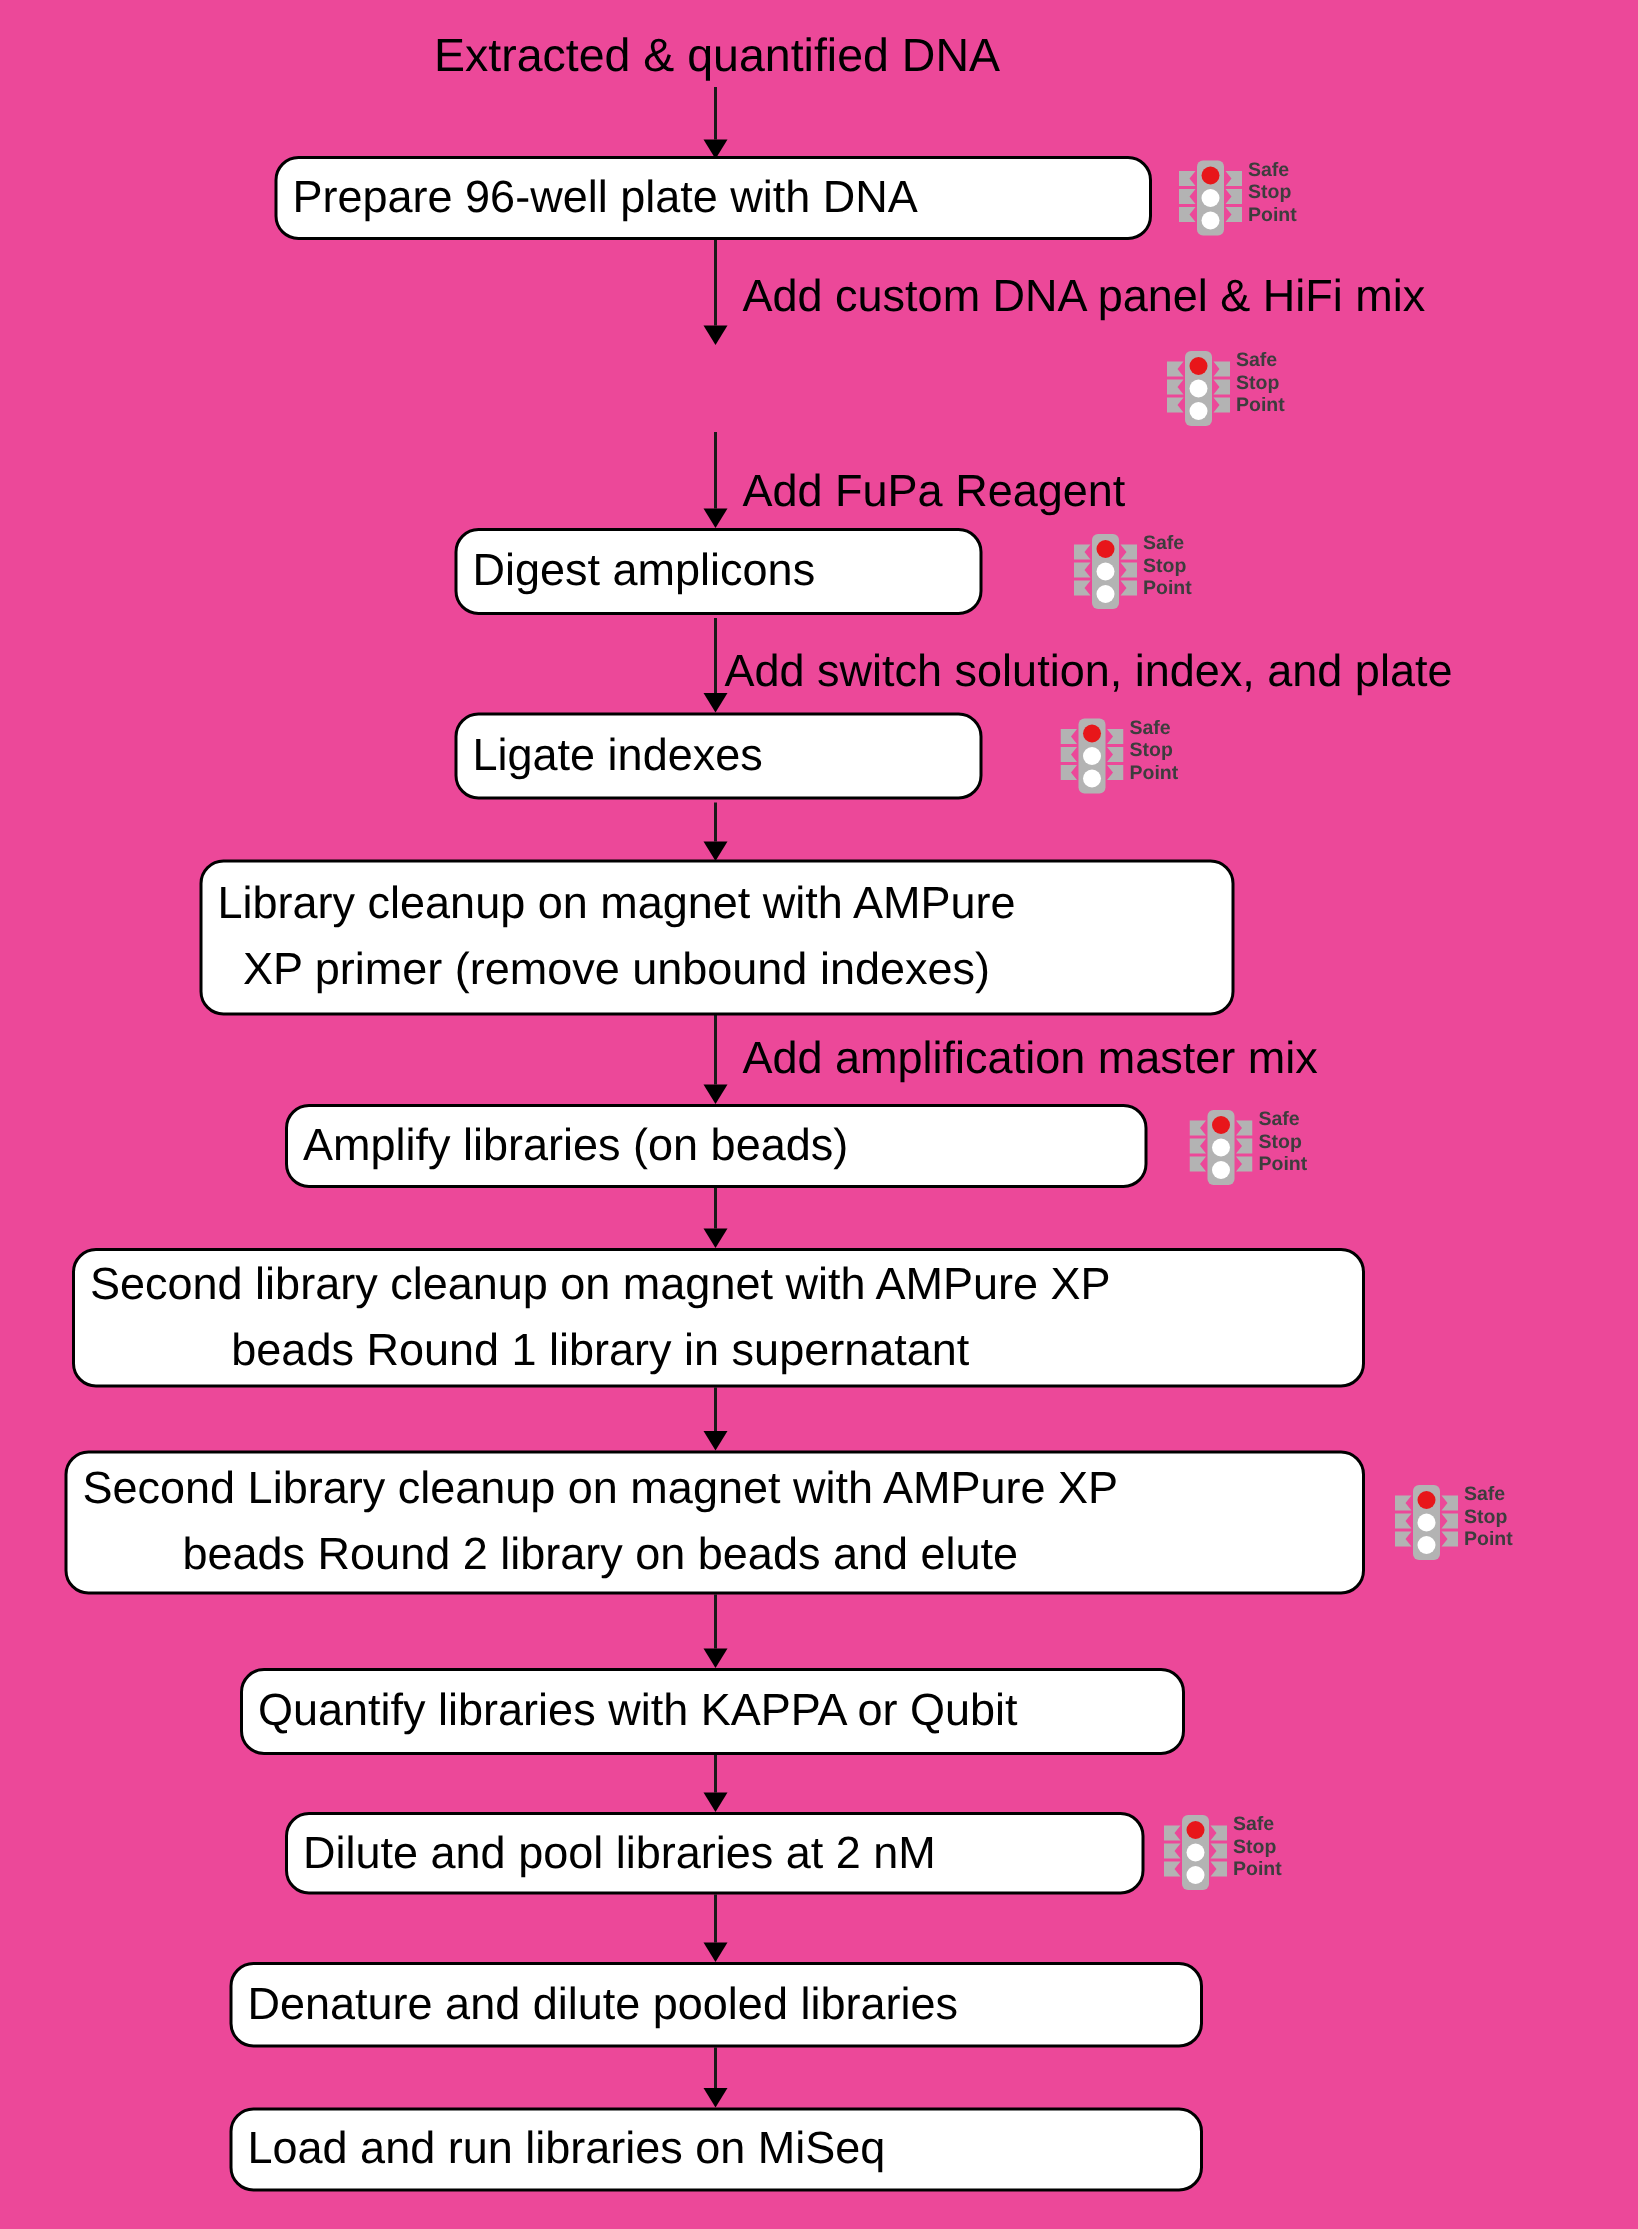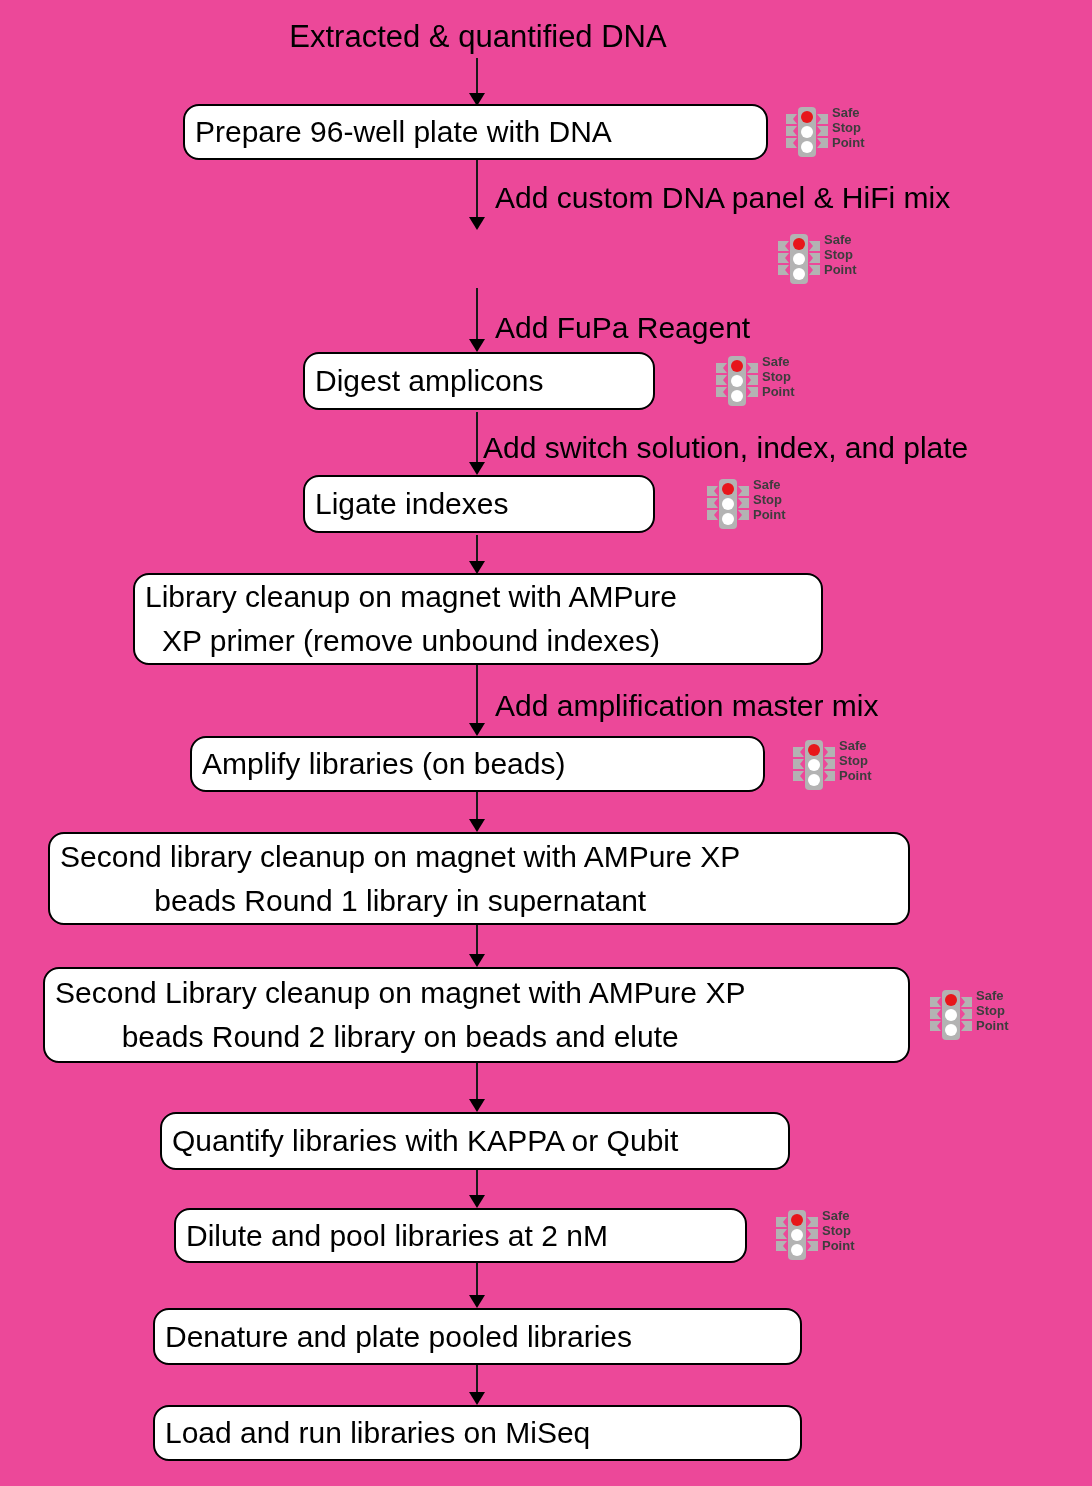--- a/index.html
+++ b/index.html
@@ -255,21 +255,21 @@
       <circle cx="21" cy="27" r="6" fill="#ffffff"></circle>
       <circle cx="21" cy="42" r="6" fill="#ffffff"></circle>
     </svg>
     <span class="ssp-text">
       <span>Safe</span>
       <span>Stop</span>
       <span>Point</span>
     </span>
   </div>
 
-  <div class="node two-line" style="left:133px; top:573px; width:690px; height:92px;border-radius:16px;">
+  <div class="node two-line" style="left:133px; top:573px; width:690px; height:104px;border-radius:16px;">
     <span class="node-label">
       <span>Library cleanup on magnet with AMPure</span><br>
       <span>XP primer (remove unbound indexes)</span>
     </span>
   </div>
 
   <div class="node" style="left:190px; top:736px; width:575px; height:56px;">
     <span class="node-label">Amplify libraries (on beads)</span>
   </div>
   <div class="ssp" style="left:793px; top:738px;">
@@ -326,21 +326,21 @@
       <span>Safe</span>
       <span>Stop</span>
       <span>Point</span>
     </span>
   </div>
 
   <div class="node" style="left:160px; top:1112px; width:630px; height:58px;">
     <span class="node-label">Quantify libraries with KAPPA or Qubit</span>
   </div>
 
-  <div class="node" style="left:174px; top:1208px; width:573px; height:55px;">
+  <div class="node" style="left:190px; top:1208px; width:573px; height:55px;">
     <span class="node-label">Dilute and pool libraries at 2 nM</span>
   </div>
   <div class="ssp" style="left:776px; top:1208px;">
     <svg width="42" height="54" viewBox="0 0 42 54" aria-hidden="true">
       <g fill="#b3b3b3">
         <path d="M0 9 h11 l-4 5 l4 5 h-11 z"></path>
           <path d="M0 21 h11 l-4 5 l4 5 h-11 z"></path>
           <path d="M0 33 h11 l-4 5 l4 5 h-11 z"></path>
         <path d="M42 9 h-11 l4 5 l-4 5 h11 z"></path>
           <path d="M42 21 h-11 l4 5 l-4 5 h11 z"></path>
@@ -352,20 +352,20 @@
       <circle cx="21" cy="42" r="6" fill="#ffffff"></circle>
     </svg>
     <span class="ssp-text">
       <span>Safe</span>
       <span>Stop</span>
       <span>Point</span>
     </span>
   </div>
 
   <div class="node" style="left:153px; top:1308px; width:649px; height:57px;">
-    <span class="node-label">Denature and plate pooled libraries</span>
+    <span class="node-label">Denature and dilute pooled libraries</span>
   </div>
 
   <div class="node" style="left:153px; top:1405px; width:649px; height:56px;">
     <span class="node-label">Load and run libraries on MiSeq</span>
   </div>
 
 </div>
 
 </body></html>

